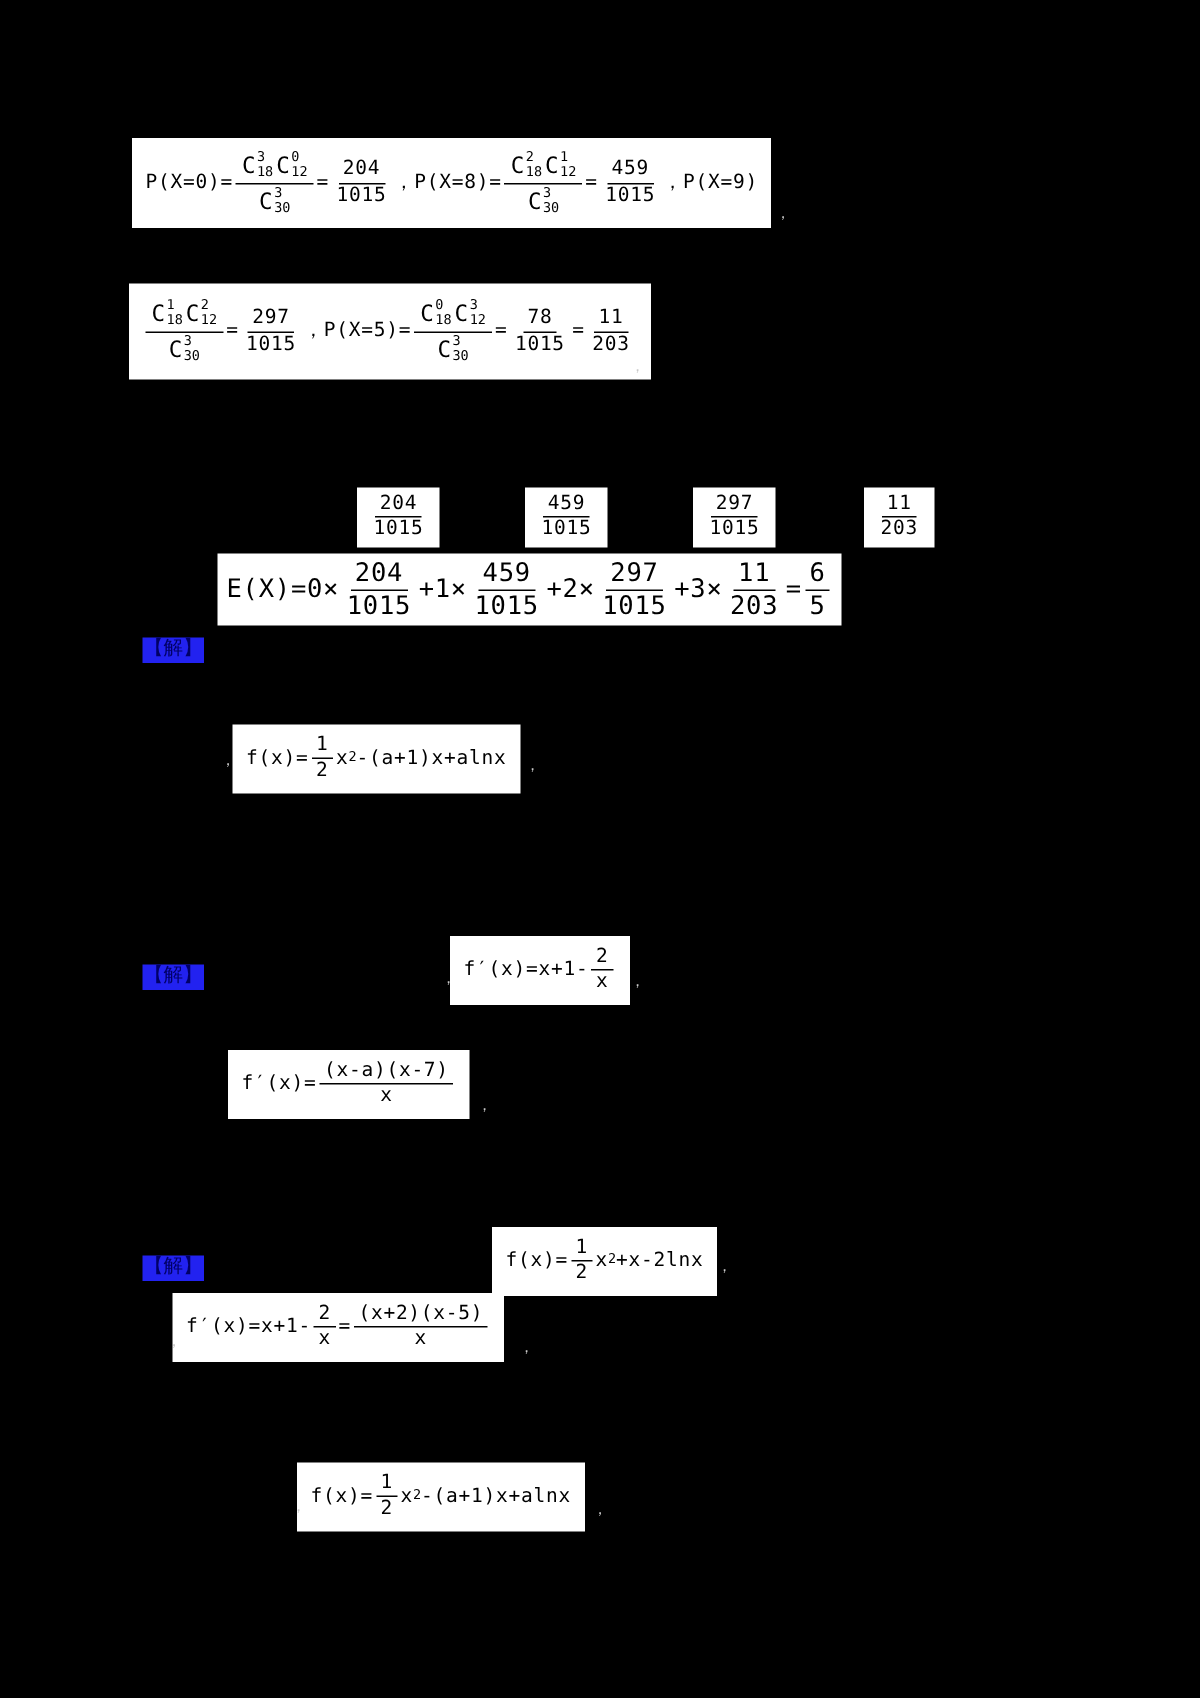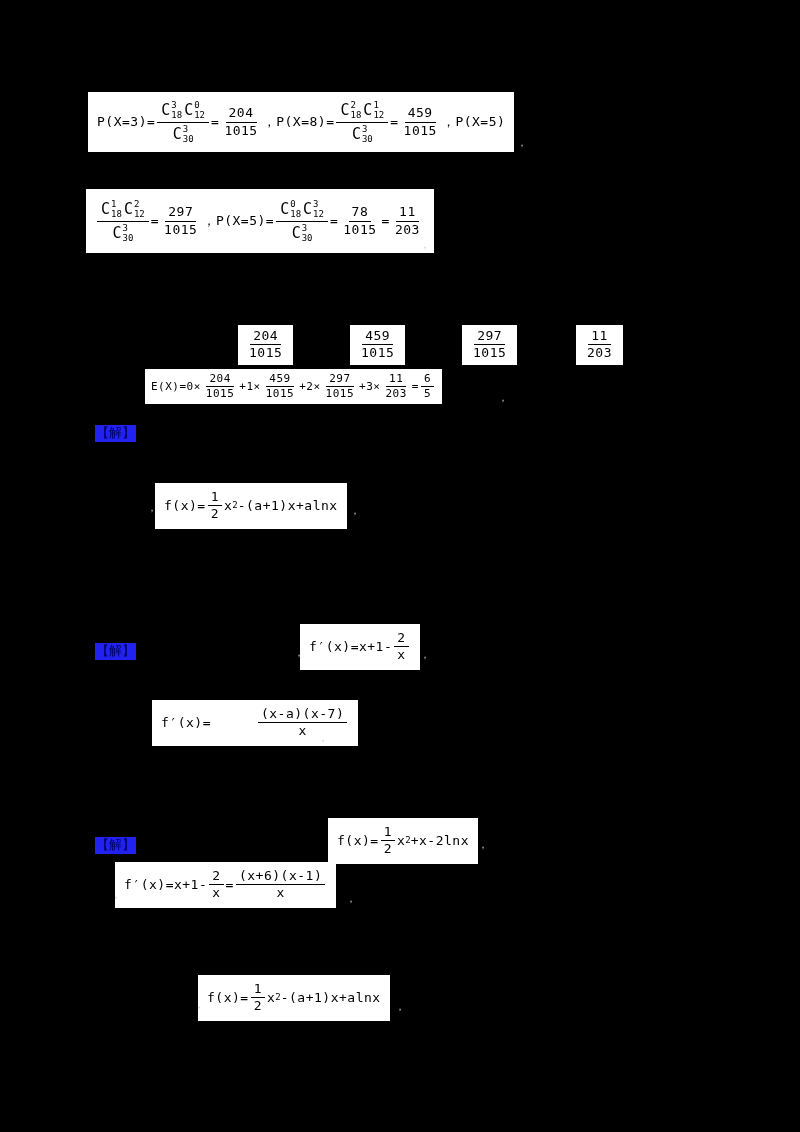--- a/index.html
+++ b/index.html
@@ -9,21 +9,21 @@
     font-family:"DejaVu Sans Mono","Liberation Mono",monospace;
   }
   .page { position:absolute; left:0; top:0; width:800px; height:1132px; background:#000; }
 
   
   .fbox {
     position:absolute; background:#fff; color:#000;
     display:inline-flex; align-items:center; white-space:nowrap;
     padding:7px 9px; font-size:13px; line-height:1.1;
   }
-  .fbox.small { font-size:11px; padding:4px 6px; }
+  .fbox.small { font-size:17px; padding:4px 6px; }
   .fbox.cell  { padding:4px 6px; }
 
   .m-txt { display:inline-block; letter-spacing:0.5px; }
 
   .m-frac { display:inline-flex; flex-direction:column; align-items:center; margin:0 2px; vertical-align:middle; }
   .m-num  { display:flex; align-items:flex-end; justify-content:center; border-bottom:1px solid #000; padding:0 3px 1px 3px; }
   .m-den  { display:flex; align-items:flex-start; justify-content:center; padding:1px 3px 0 3px; }
 
   .m-comb { display:inline-flex; align-items:center; margin:0 1px; }
   .m-comb .b  { font-size:15px; }
@@ -41,21 +41,21 @@
 
   
   .mark { position:absolute; color:#c9c9c9; font-size:10px; line-height:10px; }
 </style>
 </head>
 <body>
 
 <div class="page">
 
   <div class="fbox" style="left:88px; top:92px; min-height:60px;">
-      <span class="m-txt">P(X=3)=</span>
+      <span class="m-txt">P(X=0)=</span>
       <span class="m-frac">
         <span class="m-num">
           <span class="m-comb">
             <span class="b">C</span>
             <span class="sc">
               <span>3</span>
               <span>18</span>
             </span>
           </span>
           <span class="m-comb">
@@ -117,21 +117,21 @@
       <span class="m-txt">=</span>
       <span class="m-frac">
         <span class="m-num">
           <span class="m-txt">459</span>
         </span>
         <span class="m-den">
           <span class="m-txt">1015</span>
         </span>
       </span>
       <span class="m-txt">， </span>
-      <span class="m-txt">P(X=5)</span>
+      <span class="m-txt">P(X=9)</span>
     </div>
 
   <div class="fbox" style="left:86px; top:189px; min-height:64px;">
       <span class="m-frac">
         <span class="m-num">
           <span class="m-comb">
             <span class="b">C</span>
             <span class="sc">
               <span>1</span>
               <span>18</span>
@@ -326,21 +326,21 @@
       <span class="m-frac">
         <span class="m-num">
           <span class="m-txt">2</span>
         </span>
         <span class="m-den">
           <span class="m-txt">x</span>
         </span>
       </span>
     </div>
 
-  <div class="fbox" style="left:152px; top:700px;gap:45px;">
+  <div class="fbox" style="left:152px; top:700px;">
       <span class="m-txt">f′(x)=</span>
       <span class="m-frac">
         <span class="m-num">
           <span class="m-txt">(x-a)(x-7)</span>
         </span>
         <span class="m-den">
           <span class="m-txt">x</span>
         </span>
       </span>
     </div>
@@ -368,21 +368,21 @@
         <span class="m-num">
           <span class="m-txt">2</span>
         </span>
         <span class="m-den">
           <span class="m-txt">x</span>
         </span>
       </span>
       <span class="m-txt">=</span>
       <span class="m-frac">
         <span class="m-num">
-          <span class="m-txt">(x+6)(x-1)</span>
+          <span class="m-txt">(x+2)(x-5)</span>
         </span>
         <span class="m-den">
           <span class="m-txt">x</span>
         </span>
       </span>
     </div>
 
   <div class="fbox" style="left:198px; top:975px;">
       <span class="m-txt">f(x)=</span>
       <span class="m-frac">

